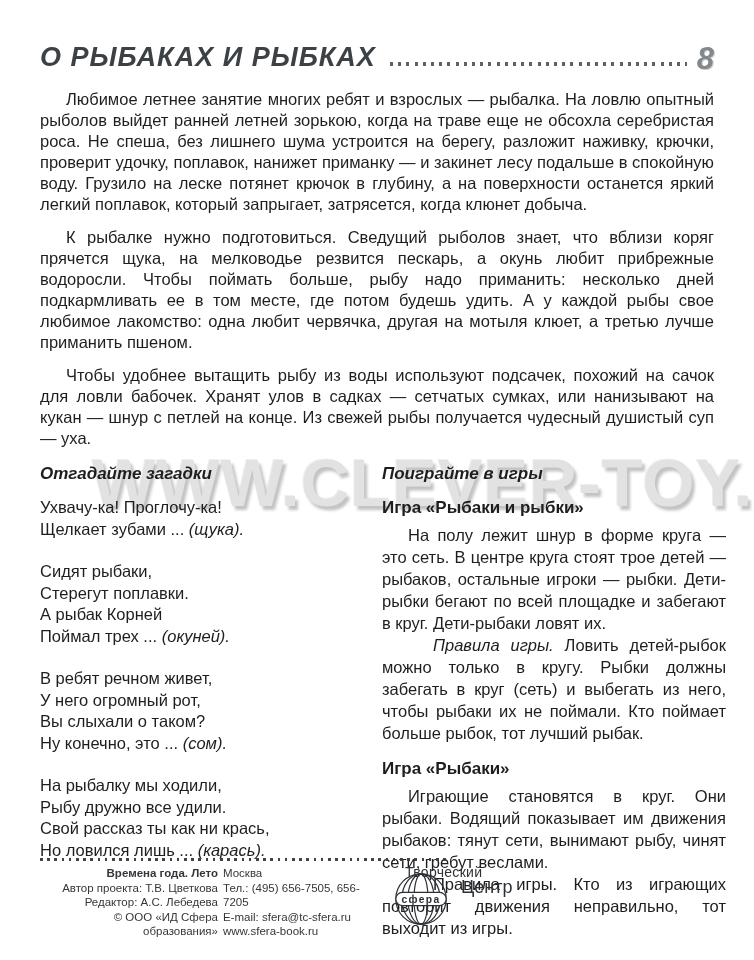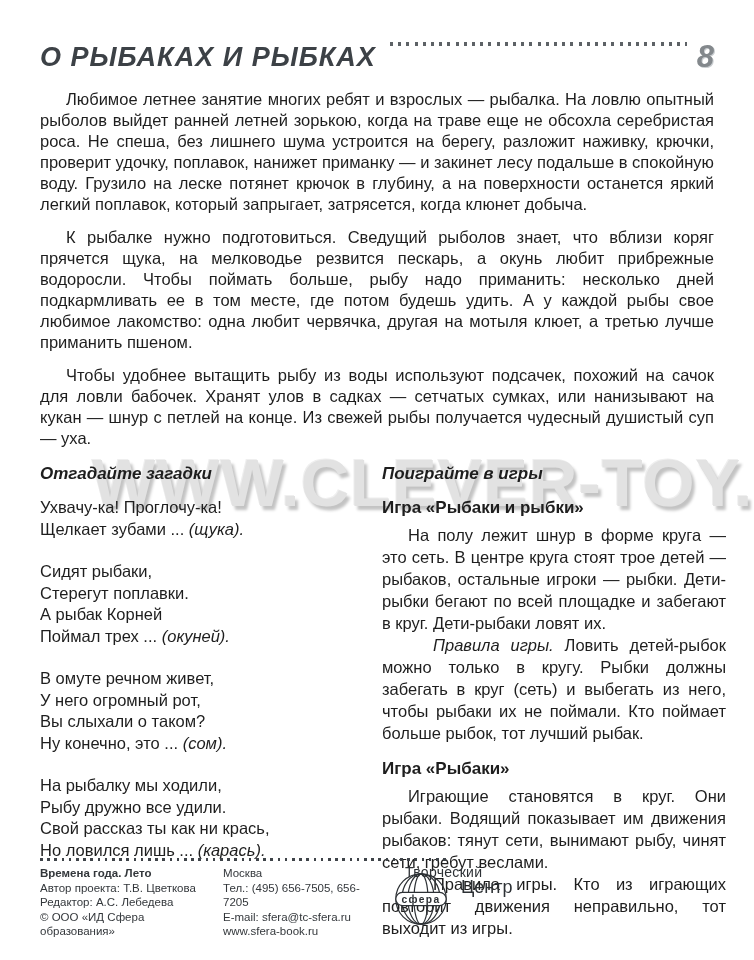--- a/index.html
+++ b/index.html
@@ -27,20 +27,21 @@
     color: #e2e2e2;
     text-shadow: 3px 4px 3px #c3c3c3, -1px -1px 0 #efefef;
     white-space: nowrap;
     pointer-events: none;
     user-select: none;
   }
   .content { position: relative; z-index: 1; }
   
   .header {
     display: flex;
+    align-items: flex-end;
     margin-bottom: 16px;
   }
   .header .title {
     font-size: 27px;
     font-weight: 700;
     font-style: italic;
     letter-spacing: 1px;
     color: #3c4146;
     white-space: nowrap;
   }
@@ -107,21 +108,21 @@
     z-index: 1;
   }
   .footer-rule {
     width: 408px;
     height: 3px;
     margin-bottom: 5px;
     background-image: repeating-linear-gradient(90deg, #3f4449 0 2.6px, transparent 2.6px 7.2px);
   }
   .footer-cols { display: flex; align-items: flex-start; }
   .f-col { font-size: 11.5px; line-height: 14.5px; color: #33373b; }
-  .f-col.credits { width: 178px; }
+  .f-col.credits { width: 178px; text-align: right; }
   .f-col.contacts { width: 152px; margin-left: 5px; }
   .f-col .b { font-weight: 700; }
   .logo {
     position: relative;
     width: 120px; height: 70px;
     margin-left: 18px;
     margin-top: -2px;
     color: #2d3135;
   }
   .logo .l1 {
@@ -166,21 +167,21 @@
         </div>
 
         <div class="riddle">
           <div class="ln">Сидят рыбаки,</div>
           <div class="ln">Стерегут поплавки.</div>
           <div class="ln">А рыбак Корней</div>
           <div class="ln"><span>Поймал трех ... </span><span class="answer">(окуней).</span></div>
         </div>
 
         <div class="riddle">
-          <div class="ln">В омуте речном живет,</div>
+          <div class="ln">В ребят речном живет,</div>
           <div class="ln">У него огромный рот,</div>
           <div class="ln">Вы слыхали о таком?</div>
           <div class="ln"><span>Ну конечно, это ... </span><span class="answer">(сом).</span></div>
         </div>
 
         <div class="riddle">
           <div class="ln">На рыбалку мы ходили,</div>
           <div class="ln">Рыбу дружно все удили.</div>
           <div class="ln">Свой рассказ ты как ни крась,</div>
           <div class="ln"><span>Но ловился лишь ... </span><span class="answer">(карась).</span></div>

